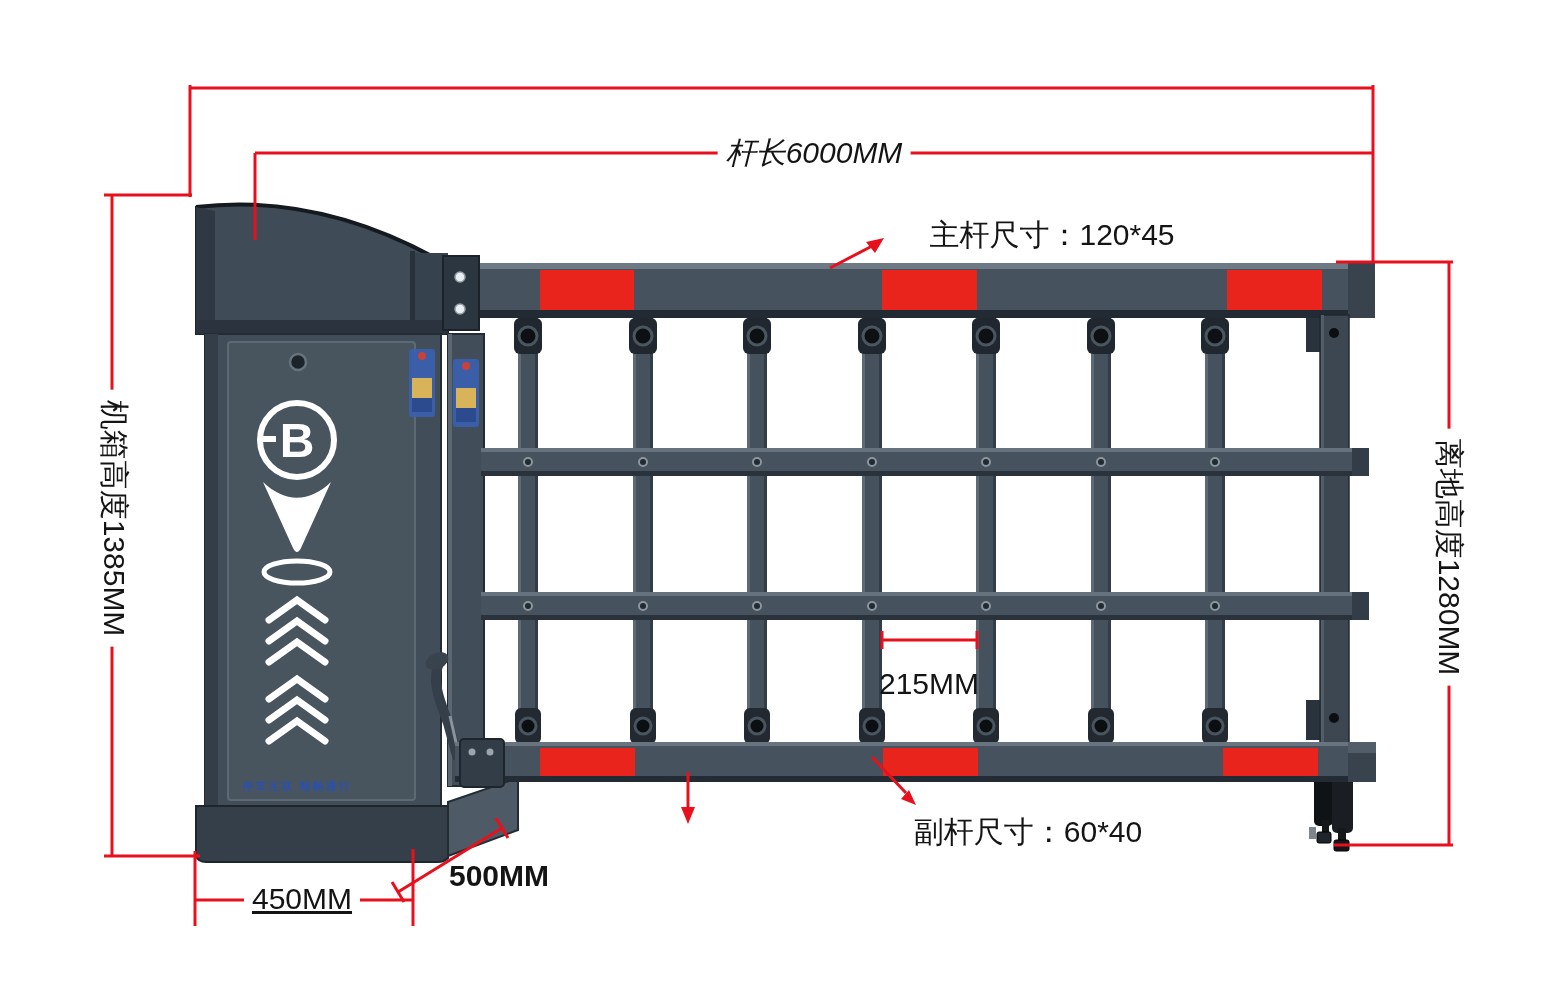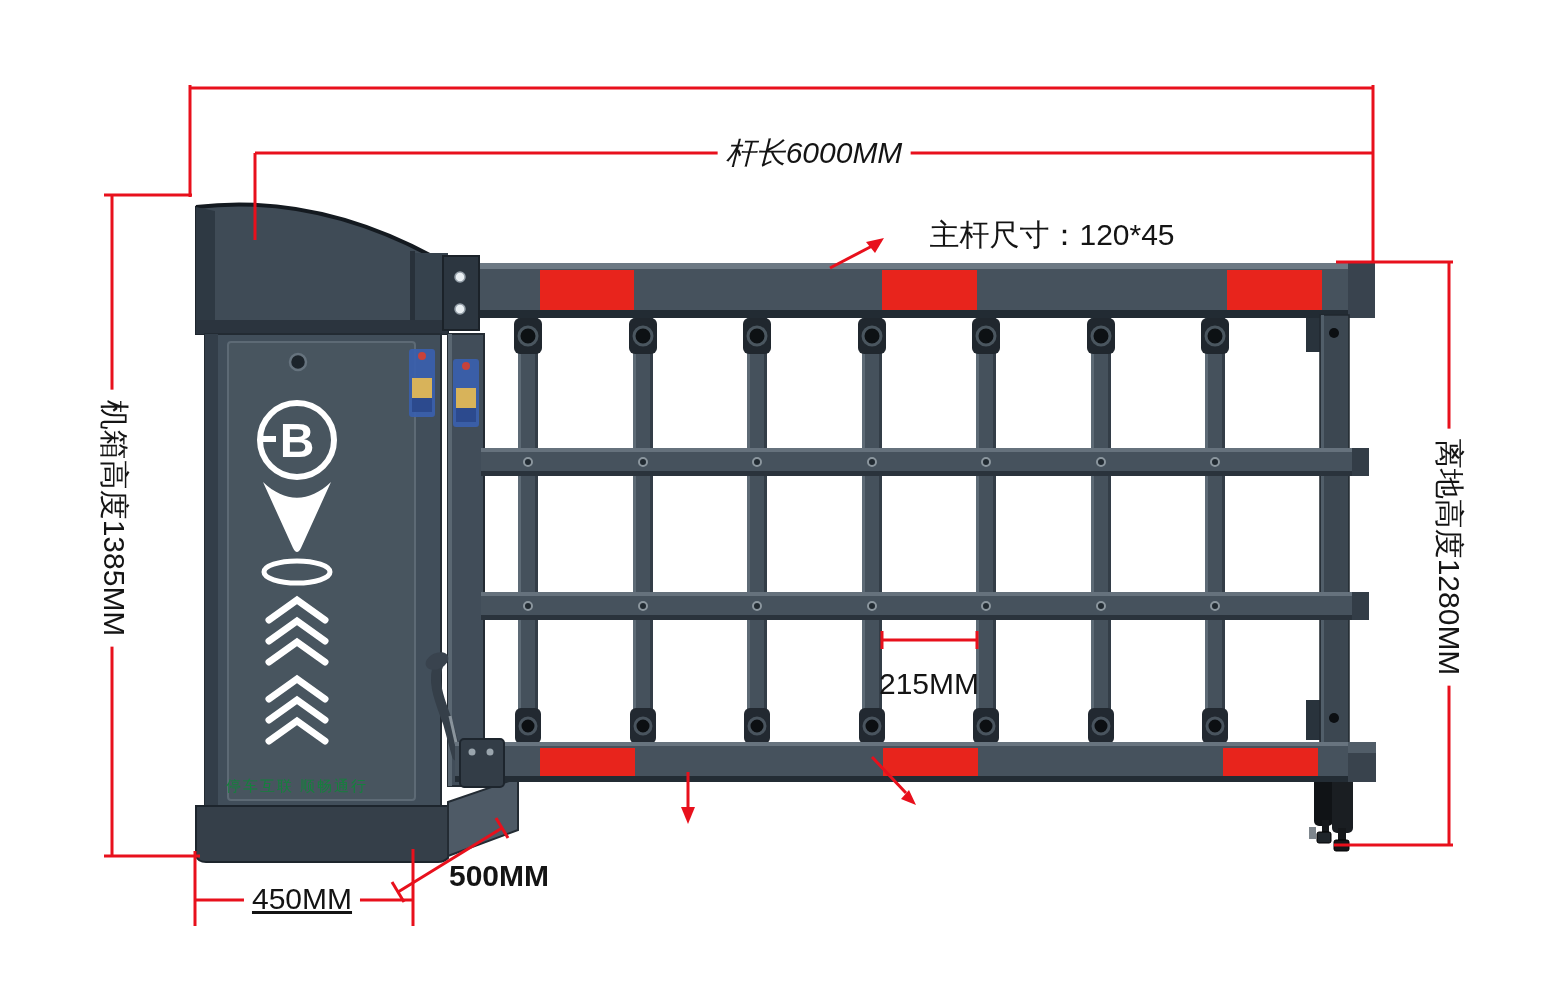--- a/index.html
+++ b/index.html
@@ -3,21 +3,21 @@
 <meta charset="utf-8">
 <style>
   html,body{margin:0;padding:0;background:#fff;}
   .canvas{position:relative;width:1544px;height:1000px;background:#ffffff;overflow:hidden;
           font-family:"Liberation Sans", sans-serif;}
   svg{position:absolute;left:0;top:0;}
   .lbl{position:absolute;color:#141414;font-size:30px;white-space:nowrap;line-height:1;
        transform:translate(-50%,-50%);background:#fff;padding:2px 8px;}
   .lbl.nobg{background:transparent;padding:2px 2px;}
   .lbl.vert{transform:translate(-50%,-50%) rotate(90deg);padding:2px 10px;}
-  .slogan{position:absolute;color:#15803d;font-size:15px;letter-spacing:2px;white-space:nowrap;
+  .slogan{position:absolute;color:#1d4ed8;font-size:11px;letter-spacing:2px;white-space:nowrap;
           transform:translate(-50%,-50%);background:transparent;text-align:right;}
 </style>
 </head>
 <body>
 
 <div class="canvas">
 
   <svg width="1544" height="1000" viewBox="0 0 1544 1000">
 
     <g>
@@ -278,17 +278,18 @@
           <polygon points="916,805 901,799 909,790" fill="#e8101c" stroke="none"></polygon>
       </g>
     </g>
   </svg>
 
   <div class="lbl" style="left:814px;top:153px;font-style:italic;">杆长6000MM</div>
   <div class="lbl nobg" style="left:1004px;top:235px;margin-left:48px;">主杆尺寸：120*45</div>
   <div class="lbl vert" style="left:114px;top:518px;">机箱高度1385MM</div>
   <div class="lbl vert" style="left:1449px;top:557px;">离地高度1280MM</div>
   <div class="lbl nobg" style="left:929px;top:684px;">215MM</div>
+  <div class="lbl nobg" style="left:1028px;top:832px;">副杆尺寸：60*40</div>
   <div class="lbl" style="left:302px;top:899px;text-decoration:underline;">450MM</div>
   <div class="lbl nobg" style="left:499px;top:876px;font-weight:bold;">500MM</div>
   <div class="slogan" style="left:297px;top:786px;">停车互联 顺畅通行</div>
 
 </div>
 
 </body></html>

